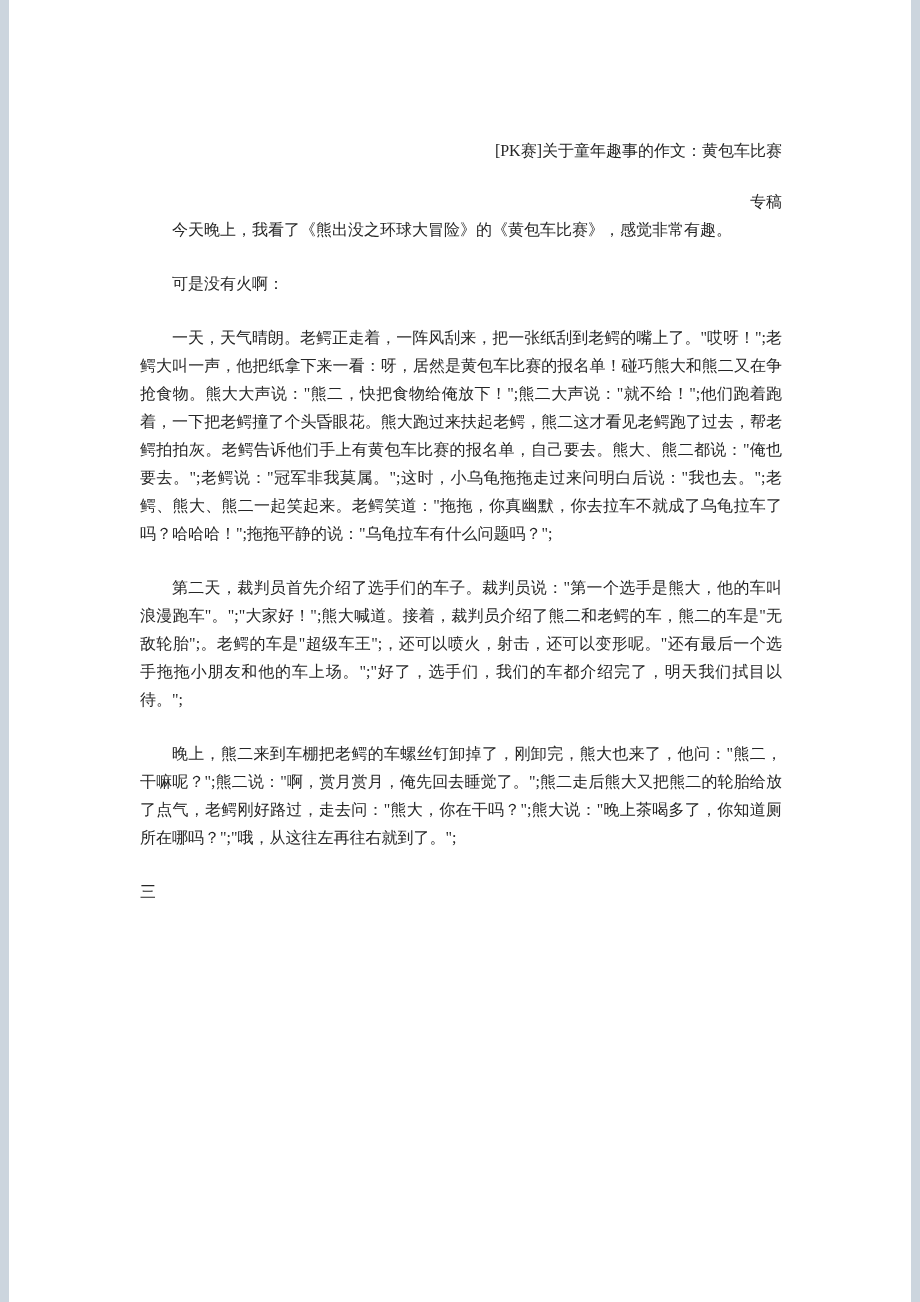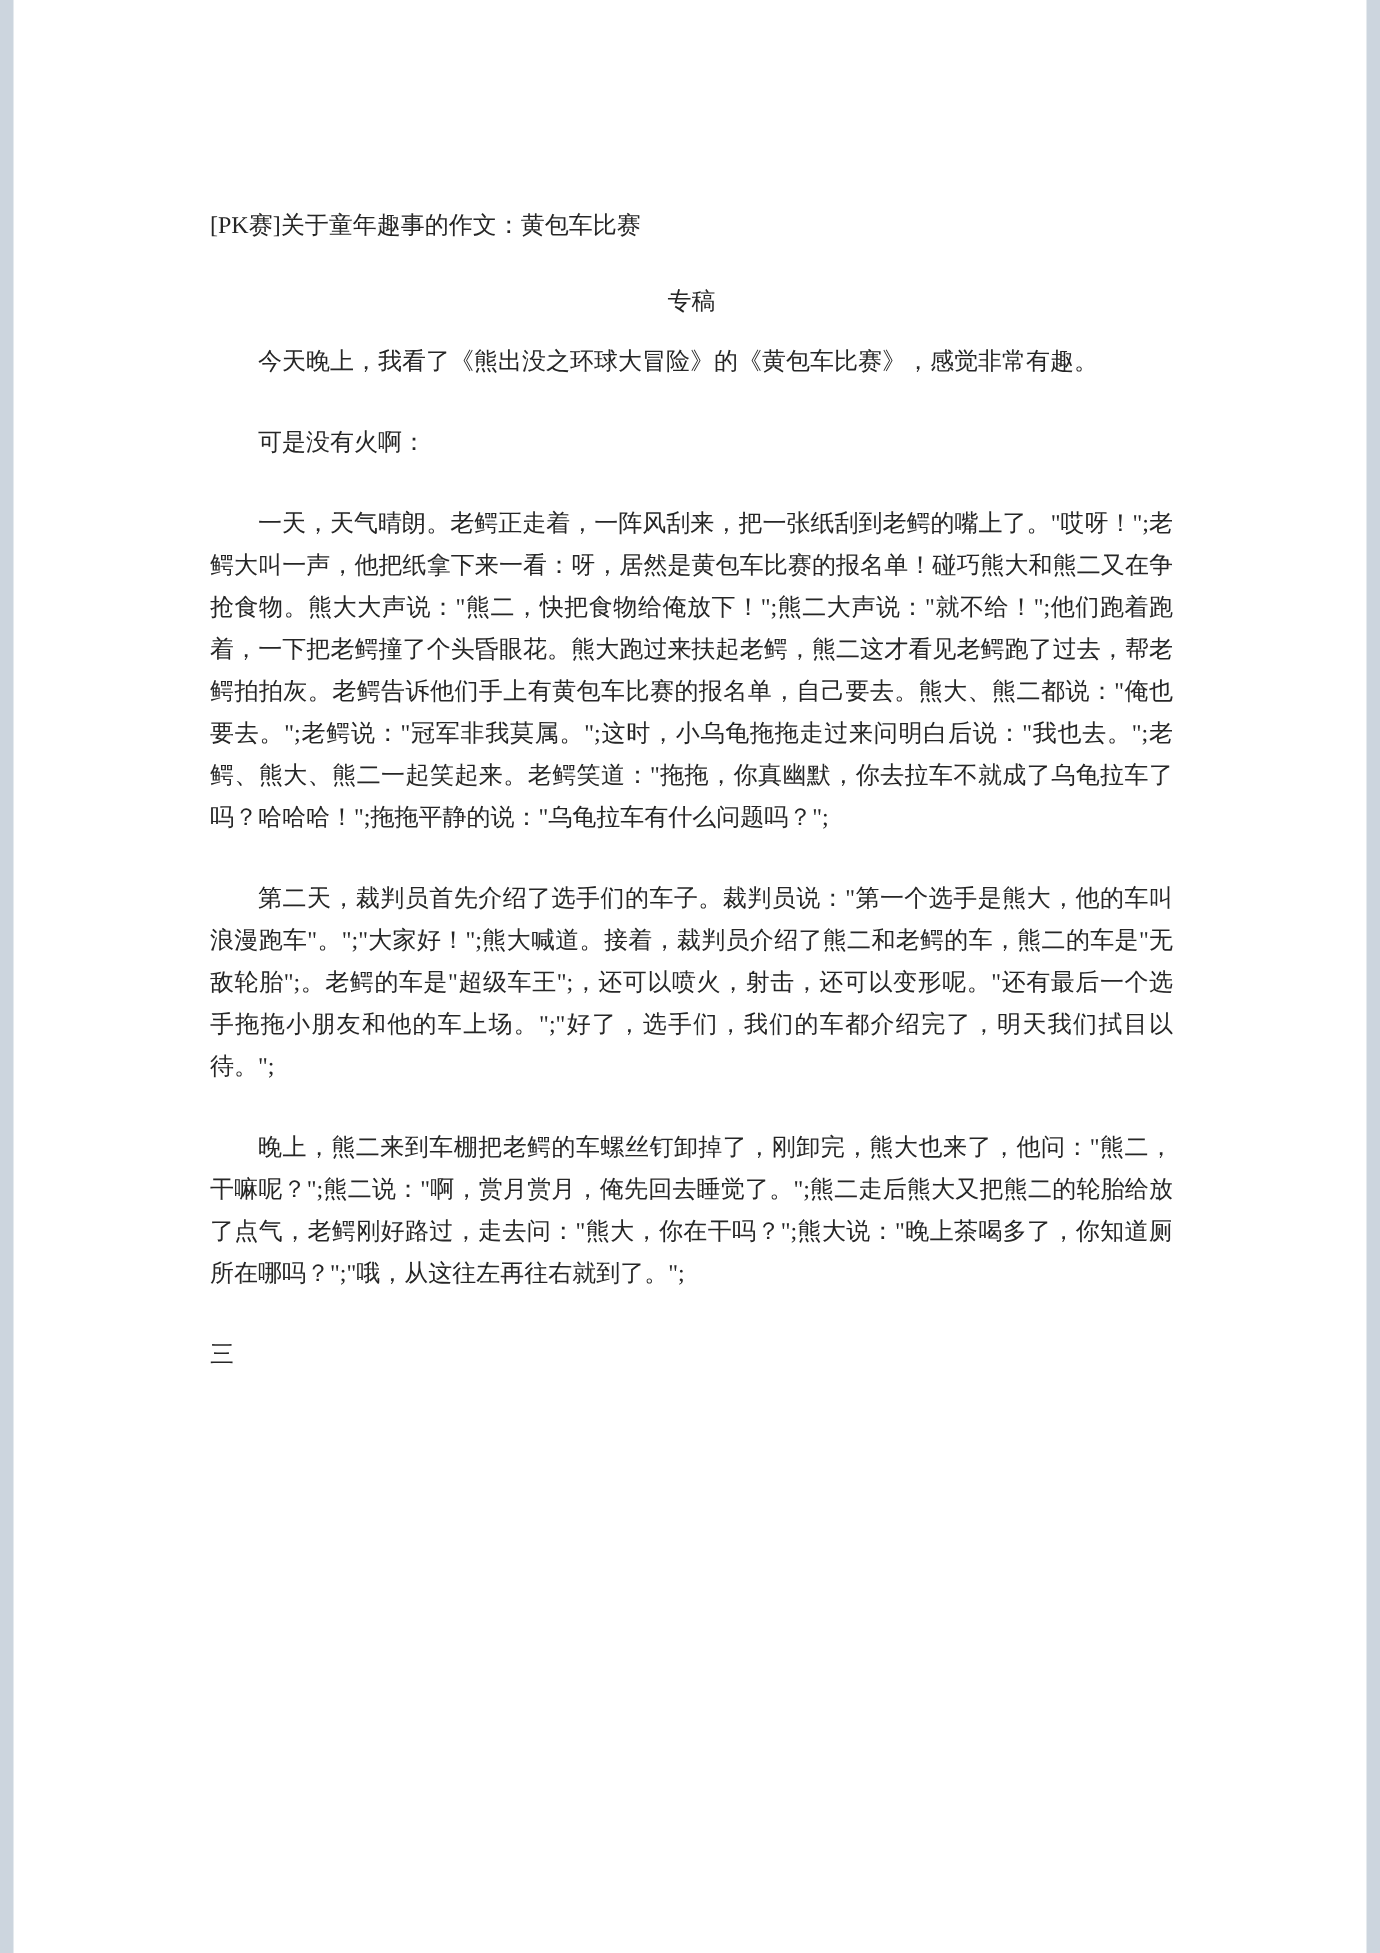--- a/index.html
+++ b/index.html
@@ -32,36 +32,36 @@
     top: 0;
     left: 0;
     right: 0;
     padding: 140px 138px 0 140px;
     font-size: 16px;
     line-height: 28px;
   }
   .title {
     font-size: 16px;
     font-weight: normal;
-    text-align: left;
+    text-align: right;
     line-height: 22px;
   }
   .byline {
     margin-top: 26px;
-    text-align: center;
+    text-align: right;
   }
   .para {
     margin-top: 26px;
     text-indent: 2em;
     text-align: justify;
     text-justify: inter-ideograph;
     word-break: break-all;
   }
   .para.first {
-    margin-top: 12px;
+    margin-top: 0;
   }
   .footer-mark {
     margin-top: 26px;
     text-align: left;
   }
 </style>
 </head>
 <body>
 
 <div class="page">

